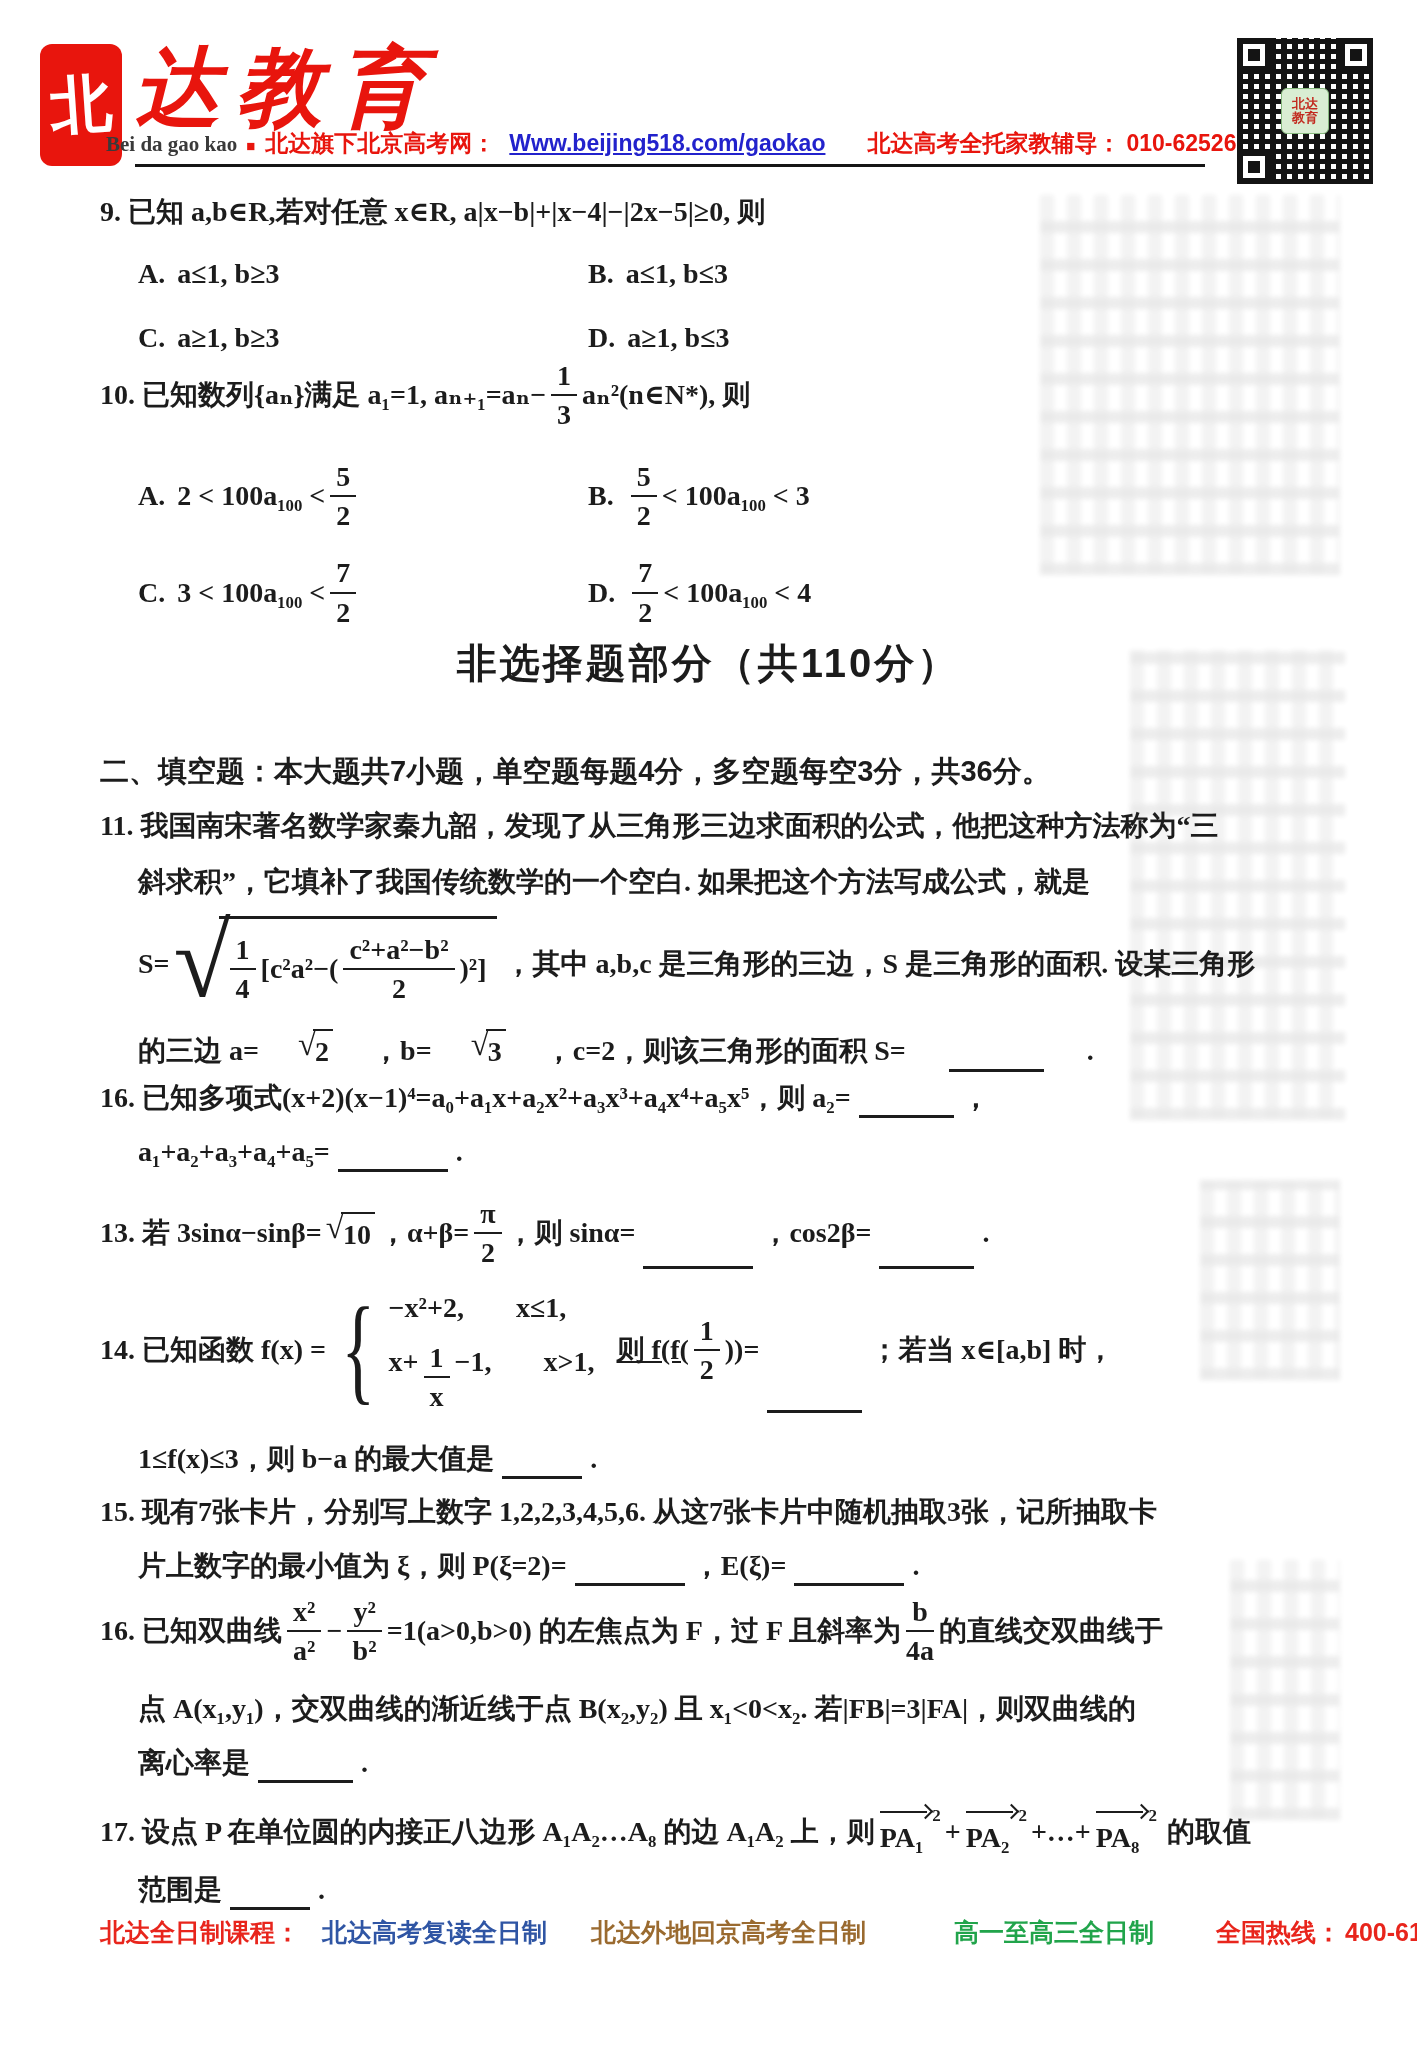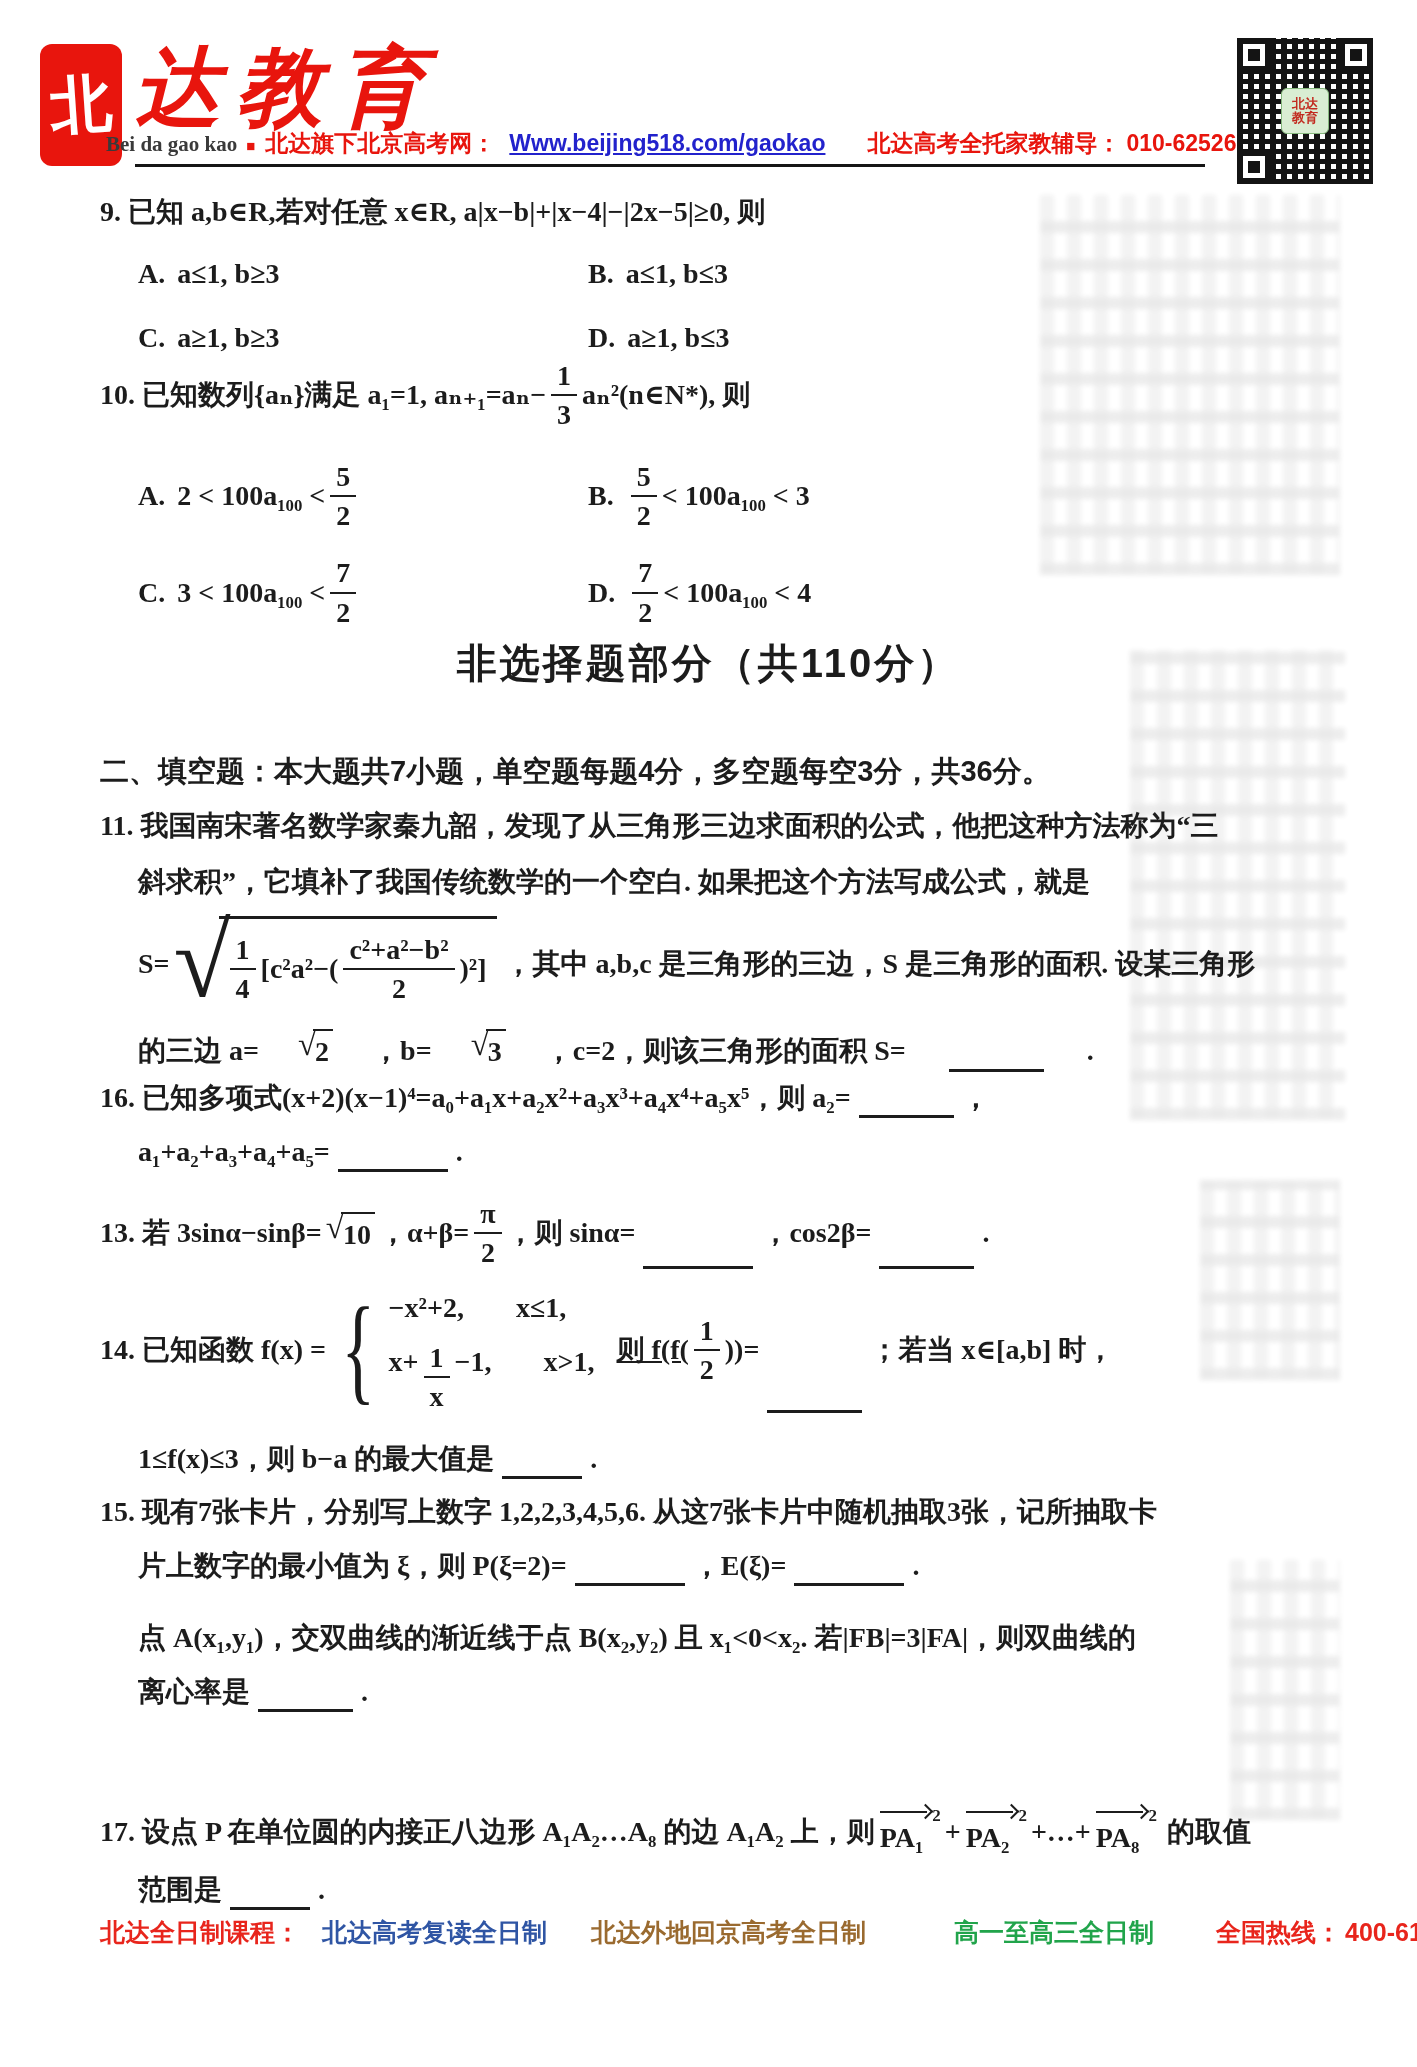--- a/index.html
+++ b/index.html
@@ -297,20 +297,38 @@
   <div class="row indent" style="margin-top:14px;">
     <span>片上数字的最小值为 ξ，则 P(ξ=2)=</span>
     <span class="blank w110"></span>
     <span>，E(ξ)=</span>
     <span class="blank w110"></span>
     <span>.</span>
   </div>
 </div>
 
 <div class="q" style="top:1596px;">
+  <div class="row">
+    <span>16. 已知双曲线</span>
+    <span class="frac">
+      <span class="fn">x²</span>
+      <span class="fd">a²</span>
+    </span>
+    <span>−</span>
+    <span class="frac">
+      <span class="fn">y²</span>
+      <span class="fd">b²</span>
+    </span>
+    <span>=1(a&gt;0,b&gt;0) 的左焦点为 F，过 F 且斜率为</span>
+    <span class="frac">
+      <span class="fn">b</span>
+      <span class="fd">4a</span>
+    </span>
+    <span>的直线交双曲线于</span>
+  </div>
   <div class="blk indent" style="margin-top:22px;">点 A(x₁,y₁)，交双曲线的渐近线于点 B(x₂,y₂) 且 x₁&lt;0&lt;x₂. 若|FB|=3|FA|，则双曲线的</div>
   <div class="row indent" style="margin-top:14px;">
     <span>离心率是</span>
     <span class="blank"></span>
     <span>.</span>
   </div>
 </div>
 
 <div class="q" style="top:1806px;">
   <div class="row">

